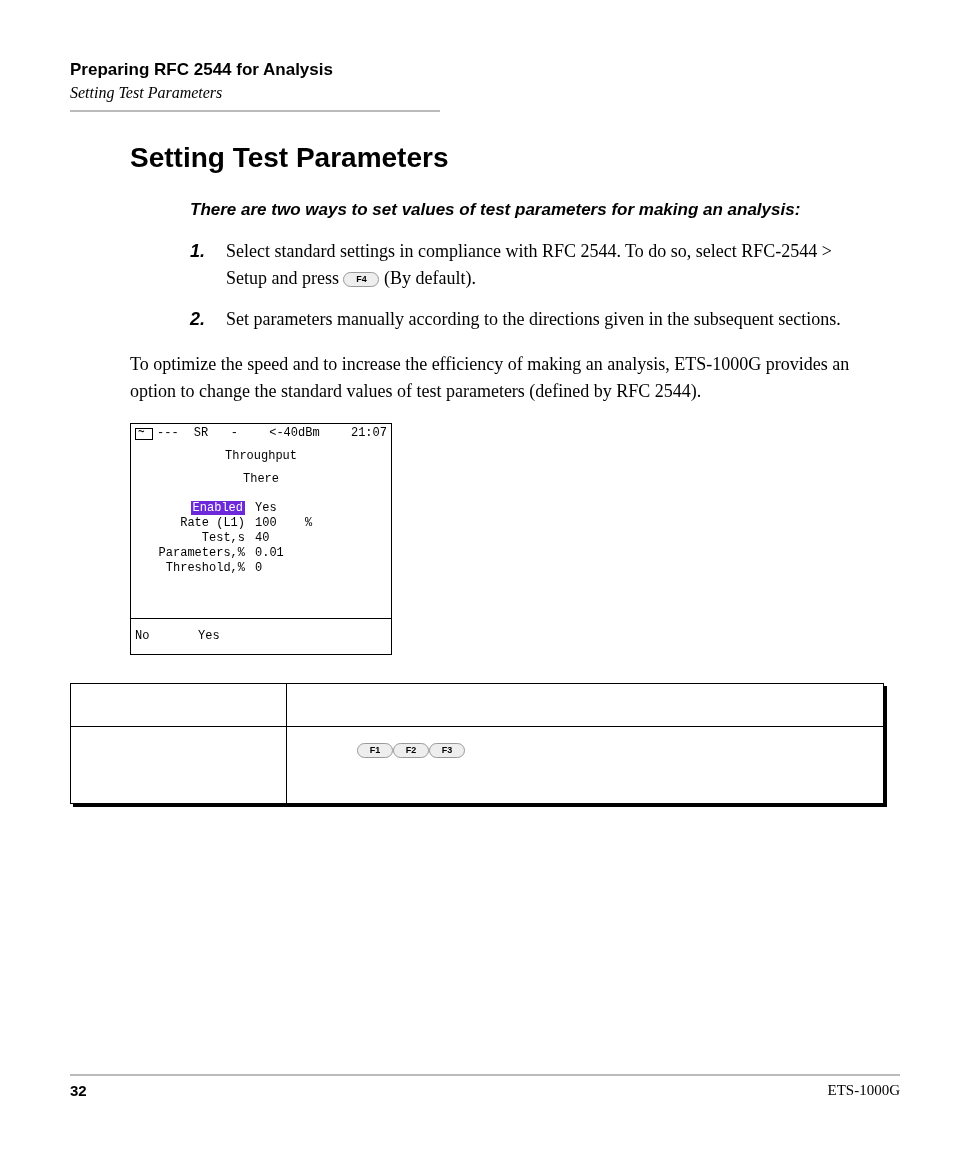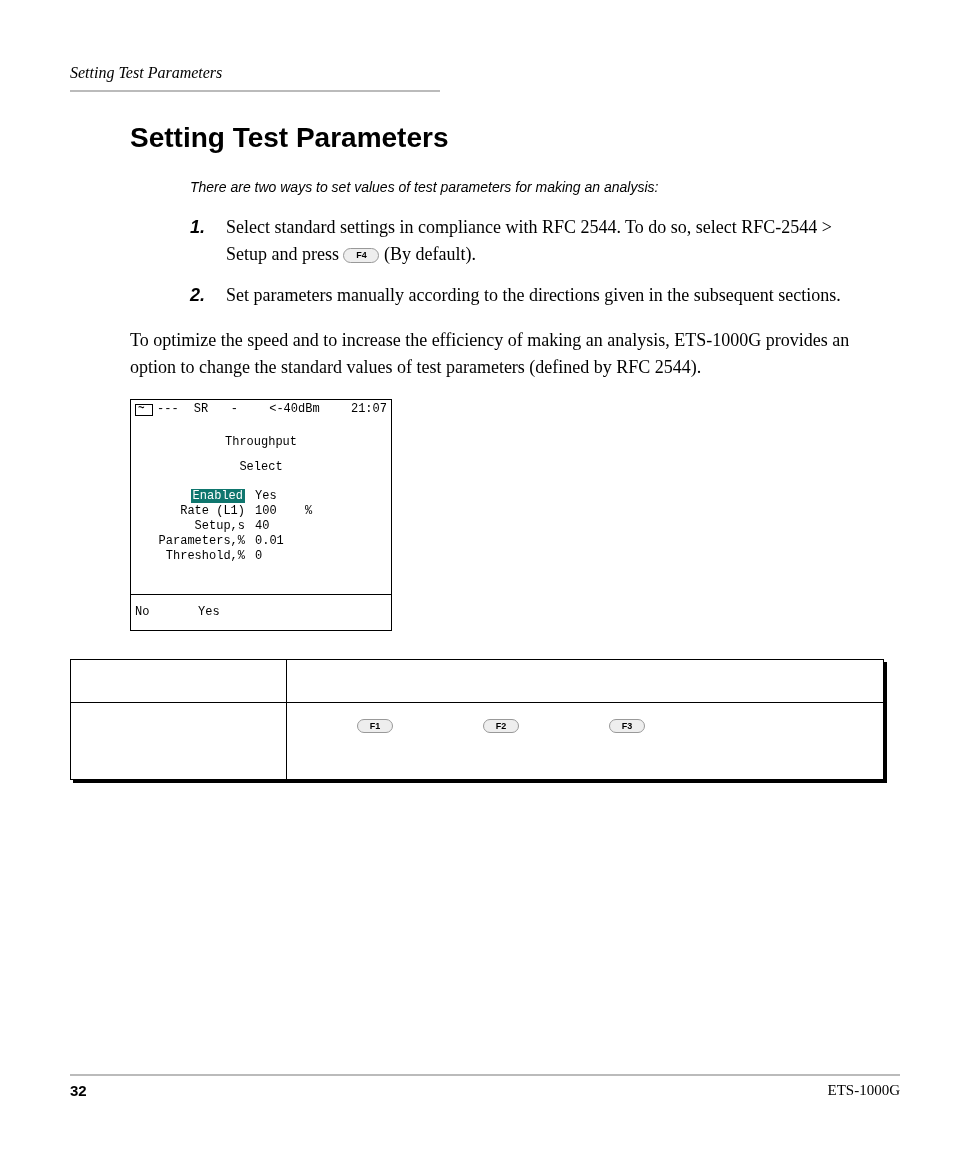--- a/index.html
+++ b/index.html
@@ -42,23 +42,23 @@
     font-family: Arial, Helvetica, sans-serif;
     font-weight: bold;
     font-size: 28px;
     margin: 0 0 24px 0;
   }
   .intro-block {
     margin-left: 60px;
   }
   .lead {
     font-family: Arial, Helvetica, sans-serif;
-    font-weight: normal;
+    font-weight: bold;
     font-style: italic;
-    font-size: 14px;
+    font-size: 17px;
     line-height: 1.4;
     margin: 0 0 16px 0;
   }
   ol.steps {
     margin: 0 16px 18px 0;
     padding-left: 0;
     list-style: none;
     counter-reset: step;
   }
   ol.steps li {
@@ -143,36 +143,35 @@
     font-size:11px;
     font-weight:bold;
   }
   .device-screen .screen-body {
     min-height: 165px;
     padding: 6px 4px 4px 4px;
   }
   .device-screen .screen-title {
     text-align:center;
     margin-bottom:8px;
-    margin-top:10px;
   }
   .device-screen .param-line {
     display:flex;
     white-space:pre;
   }
   .device-screen .param-label {
     width:110px;
     text-align:right;
     padding-right:10px;
   }
   .device-screen .param-value {
     width:50px;
   }
   .device-screen .hl {
-    background:#0f766e;
+    background:#6d28d9;
     color:#fff;
     padding:0 2px;
   }
   .device-screen .softkeys {
     border-top:1px solid #000;
     display:flex;
     padding:10px 4px;
   }
   .device-screen .softkeys span {
     flex:1;
@@ -194,21 +193,20 @@
     background:#fff;
   }
   .info-table .col1 { width: 195px; }
   .info-table .body-cell {
     height:44px;
     text-align:left;
     font-size:17px;
   }
   .info-table .key-row {
     display:flex;
-    gap:90px;
     justify-content:flex-start;
     padding-left:60px;
   }
   
   .info-table-wrap {
     position:relative;
     width:100%;
   }
   .info-table-wrap::after{
     content:"";
@@ -249,20 +247,21 @@
     font-family: Arial, Helvetica, sans-serif;
     font-weight:bold;
   }
 </style>
 </head>
 <body>
 
 <div class="page">
 
   <div class="page-header">
+    <div class="chapter">Preparing RFC 2544 for Analysis</div>
     <div class="section-name">Setting Test Parameters</div>
   </div>
   <hr class="header-rule">
 
   <div class="main">
     <h1 class="section-title">Setting Test Parameters</h1>
 
     <div class="intro-block">
       <p class="lead">There are two ways to set values of test parameters for making an analysis:</p>
 
@@ -287,33 +286,33 @@
           <span>&nbsp;</span>
           <span>SR</span>
           <span>&nbsp;&nbsp;</span>
           <span>-</span>
         </span>
         <span>&lt;-40dBm</span>
         <span>21:07</span>
       </div>
       <div class="screen-body">
         <div class="screen-title">Throughput</div>
-        <div class="screen-title">Select</div>
+        <div class="screen-title">There</div>
         <div style="height:6px"></div>
         <div class="param-line">
           <span class="param-label"><span class="hl">Enabled</span></span>
           <span class="param-value">Yes</span>
         </div>
         <div class="param-line">
           <span class="param-label">Rate (L1)</span>
           <span class="param-value">100</span>
           <span>%</span>
         </div>
         <div class="param-line">
-          <span class="param-label">Setup,s</span>
+          <span class="param-label">Test,s</span>
           <span class="param-value">40</span>
         </div>
         <div class="param-line">
           <span class="param-label">Parameters,%</span>
           <span class="param-value">0.01</span>
         </div>
         <div class="param-line">
           <span class="param-label">Threshold,%</span>
           <span class="param-value">0</span>
         </div>

